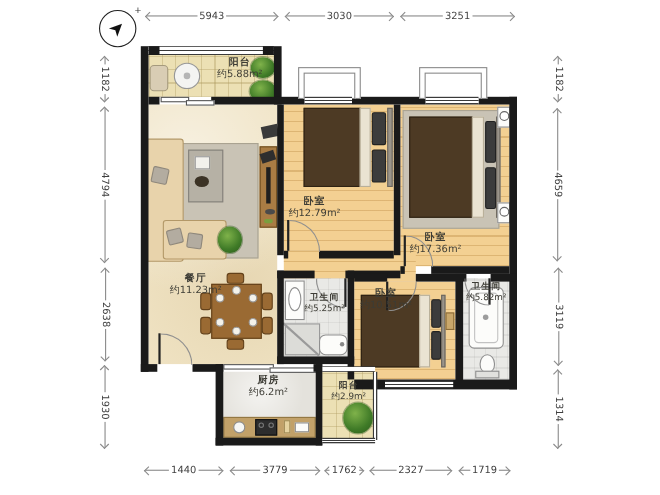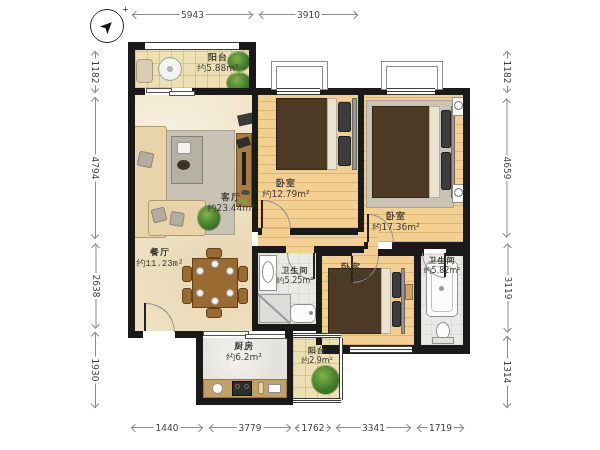--- a/index.html
+++ b/index.html
@@ -76,21 +76,27 @@
   <div class="dim" style="left:133px;top:9px;width:119px;">
       <span class="line"></span>
       <span class="a al"></span>
       <span class="a ar"></span>
       <span class="txt">5943</span>
     </div>
   <div class="dim" style="left:260px;top:9px;width:97px;">
       <span class="line"></span>
       <span class="a al"></span>
       <span class="a ar"></span>
-      <span class="txt">3910</span>
+      <span class="txt">3030</span>
+    </div>
+  <div class="dim" style="left:365px;top:9px;width:102px;">
+      <span class="line"></span>
+      <span class="a al"></span>
+      <span class="a ar"></span>
+      <span class="txt">3251</span>
     </div>
 
   <div class="dim" style="left:132px;top:422px;width:70px;">
       <span class="line"></span>
       <span class="a al"></span>
       <span class="a ar"></span>
       <span class="txt">1440</span>
     </div>
   <div class="dim" style="left:210px;top:422px;width:80px;">
       <span class="line"></span>
@@ -101,21 +107,21 @@
   <div class="dim" style="left:296px;top:422px;width:34px;">
       <span class="line"></span>
       <span class="a al"></span>
       <span class="a ar"></span>
       <span class="txt">1762</span>
     </div>
   <div class="dim" style="left:337px;top:422px;width:73px;">
       <span class="line"></span>
       <span class="a al"></span>
       <span class="a ar"></span>
-      <span class="txt">3341</span>
+      <span class="txt">2327</span>
     </div>
   <div class="dim" style="left:418px;top:422px;width:45px;">
       <span class="line"></span>
       <span class="a al"></span>
       <span class="a ar"></span>
       <span class="txt">1719</span>
     </div>
 
   <div class="dim v" style="left:75px;top:66px;width:40px;">
       <span class="line"></span>
@@ -325,25 +331,21 @@
   <div class="arc arc-bl" style="left:287px;top:253px;width:26px;height:26px;"></div>
   <div class="leaf" style="left:351px;top:256px;width:2px;height:26px;"></div>
   <div class="arc arc-br" style="left:353px;top:256px;width:25px;height:26px;"></div>
   <div class="leaf" style="left:444px;top:253px;width:2px;height:24px;"></div>
   <div class="arc arc-bl" style="left:422px;top:253px;width:22px;height:24px;"></div>
 
   <div class="rlabel" style="left:186px;top:52px;width:64px;">
     <div class="nm">阳台</div>
       <div>约5.88m²</div>
   </div>
-  <div class="rlabel" style="left:202px;top:192px;width:58px;">
-    <div class="nm">客厅</div>
-      <div>约23.44m²</div>
-  </div>
-  <div class="rlabel" style="left:130px;top:248px;width:60px;font-family:Liberation Mono, monospace;">
+  <div class="rlabel" style="left:148px;top:248px;width:60px;">
     <div class="nm">餐厅</div>
       <div>约11.23m²</div>
   </div>
   <div class="rlabel" style="left:216px;top:341px;width:56px;">
     <div class="nm">厨房</div>
       <div>约6.2m²</div>
   </div>
   <div class="rlabel sm" style="left:294px;top:346px;width:46px;">
     <div class="nm">阳台</div>
       <div>约2.9m²</div>

